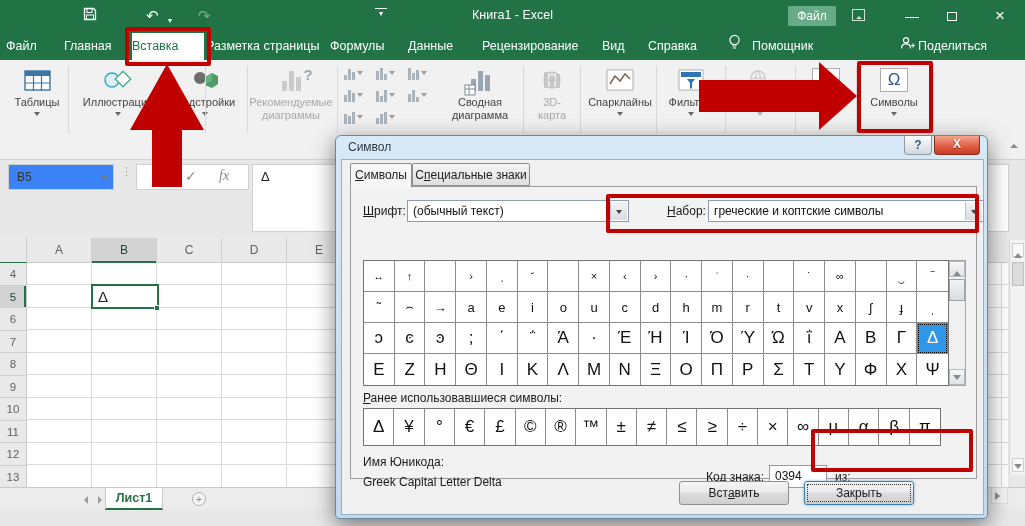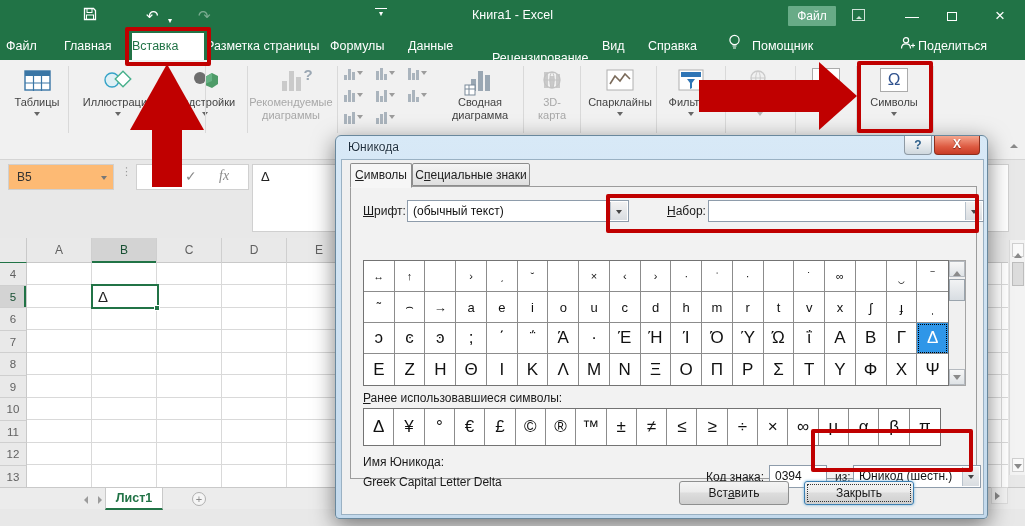--- a/index.html
+++ b/index.html
@@ -18,21 +18,21 @@
 
   
   .tabrow { position:absolute; left:0; top:33px; width:1025px; height:27px; background:#217346; }
   .rtab { position:absolute; top:0; height:27px; line-height:27px; text-align:left; color:#fff; font-size:12.5px; cursor:default; }
   .rtab:nth-child(1){left:6px;width:56px;}
   .rtab:nth-child(2){left:64px;width:68px;}
   .rtab:nth-child(3){left:132px;width:72px;}
   .rtab:nth-child(4){left:206px;width:122px;}
   .rtab:nth-child(5){left:330px;width:74px;}
   .rtab:nth-child(6){left:408px;width:70px;}
-  .rtab:nth-child(7){left:492px;width:118px;margin-top:12px;}
+  .rtab:nth-child(7){left:482px;width:118px;}
   .rtab:nth-child(8){left:602px;width:44px;}
   .rtab:nth-child(9){left:648px;width:70px;}
   .rtab.active { background:#fff; color:#217346; }
   .assistant { position:absolute; left:752px; top:0; height:27px; line-height:27px; color:#fff; font-size:12.5px; }
   .share { position:absolute; left:918px; top:0; height:27px; line-height:27px; color:#fff; font-size:12.5px; }
 
   
   .ribbon { position:absolute; left:0; top:60px; width:1025px; height:73px; background:#f1f1f1; }
   .groupstrip { position:absolute; left:0; top:133px; width:1025px; height:27px; background:#f1f1f1; border-bottom:1px solid #d5d5d5; }
   .gdiv { position:absolute; top:6px; width:1px; height:110px; background:#d9d9d9; }
@@ -47,21 +47,21 @@
   .bars { display:inline-flex; align-items:flex-end; gap:2px; height:22px; }
   .bars b { display:block; width:5px; background:#9aa7b3; }
   .mini { position:absolute; display:flex; align-items:center; gap:2px; }
   .mini .bars { height:12px; gap:1px; }
   .mini .bars b { width:3px; background:#aab4bd; }
   .mini .caret { margin-top:0; border-top-color:#9c9c9c; }
   .q-mark { position:absolute; font-size:15px; font-weight:bold; color:#9aa7b3; }
 
   
   .formularow { position:absolute; left:0; top:160px; width:1025px; height:36px; background:#e8e8e8; }
-  .namebox { position:absolute; left:8px; top:164px; width:106px; height:26px; background:#fdba74; border:1px solid #d0d0d0; font-size:12px; color:#333; line-height:24px; padding-left:8px; }
+  .namebox { position:absolute; left:8px; top:164px; width:106px; height:26px; background:#3b82f6; border:1px solid #d0d0d0; font-size:12px; color:#333; line-height:24px; padding-left:8px; }
   .namebox .dd-caret { position:absolute; right:6px; top:11px; width:0; height:0; border:3.5px solid transparent; border-top:4px solid #777; }
   .fmla-dots { position:absolute; left:121px; top:168px; color:#9a9a9a; font-size:11px; letter-spacing:0; line-height:6px; }
   .fxbox { position:absolute; left:136px; top:164px; width:113px; height:26px; background:#fff; border:1px solid #d0d0d0; }
   .fxbox span { position:absolute; top:3px; font-size:14px; color:#8a8a8a; }
   .formula-field { position:absolute; left:252px; top:164px; width:757px; height:68px; background:#fff; border:1px solid #d0d0d0; font-size:13px; color:#222; padding:4px 8px; }
   .chev { position:absolute; width:9px; height:5px; }
   .chev:before { content:""; position:absolute; left:0; top:0; border:4px solid transparent; border-bottom:4px solid #8a8a8a; }
 
   
   .corner { position:absolute; left:0; top:238px; width:27px; height:25px; background:#e9e9e9; border-right:1px solid #c9c9c9; border-bottom:1px solid #217346; }
@@ -432,33 +432,33 @@
 
 
   <div class="vsb">
     <div class="vsb-btn" style="top:3px;"><span class="tri-up" style="margin:2px 0 0 1px;"></span></div>
     <div class="vsb-thumb"></div>
     <div class="vsb-btn" style="top:218px;"><span class="tri-dn" style="margin:3px 0 0 1px;"></span></div>
   </div>
   <div class="hsb-right"><span class="tri-rt" style="margin-top:3px;"></span></div>
 
   <div class="dialog">
-    <div class="dlg-title">Юникода</div>
+    <div class="dlg-title">Символ</div>
     <div class="dlg-help">?</div>
     <div class="dlg-close">X</div>
     <div class="dlg-client">
       <div class="dlg-tab active" style="left:8px; width:62px;"><span class="ak">С</span><span>имволы</span></div>
       <div class="dlg-tab" style="left:70px; width:118px;"><span>С</span><span class="ak">п</span><span>ециальные знаки</span></div>
       <div class="dlg-page">
 
         <span class="dlg-label" style="left:12px; top:17px;"><span class="ak">Ш</span><span>рифт:</span></span>
         <div class="combo" style="left:56px; top:13px; width:222px;"><span>(обычный текст)</span><span class="dbtn"></span></div>
 
         <span class="dlg-label" style="left:316px; top:17px;"><span class="ak">Н</span><span>абор:</span></span>
-        <div class="combo" style="left:357px; top:13px; width:276px;"><span class="dbtn"></span></div>
+        <div class="combo" style="left:357px; top:13px; width:276px;"><span>греческие и коптские символы</span><span class="dbtn"></span></div>
 
         <div class="symgrid">
           <div class="symrow r1">
               <div class="scell">↔</div>
               <div class="scell">↑</div>
               <div class="scell"></div>
               <div class="scell">›</div>
               <div class="scell">ˏ</div>
               <div class="scell">˘</div>
               <div class="scell"></div>
@@ -567,21 +567,20 @@
             <div class="rcell">β</div>
             <div class="rcell">π</div>
           </div>
 
         <span class="dlg-label" style="left:12px; top:268px;">Имя Юникода:</span>
         <span class="dlg-label" style="left:12px; top:288px;">Greek Capital Letter Delta</span>
 
         <span class="dlg-label" style="left:355px; top:283px;"><span class="ak">К</span><span>од знака:</span></span>
         <div class="dlg-input" style="left:418px; top:278px; width:58px;">0394</div>
         <span class="dlg-label" style="left:484px; top:283px;"><span class="ak">и</span><span>з:</span></span>
-        <div class="combo" style="left:502px; top:278px; width:128px; height:23px;"><span>Юникод (шестн.)</span><span class="dbtn" style="height:19px;"></span></div>
       </div>
 
       <div class="dlg-btn" style="left:337px;"><span>Вст</span><span class="ak">а</span><span>вить</span></div>
       <div class="dlg-btn focused" style="left:462px;">Закрыть</div>
       <div class="grip"></div>
     </div>
   </div>
 
   <div class="redbox" style="left:125px; top:27px; width:86px; height:39px;"></div>
   <div class="tri-up-big" style="left:130px; top:64px;"></div>

